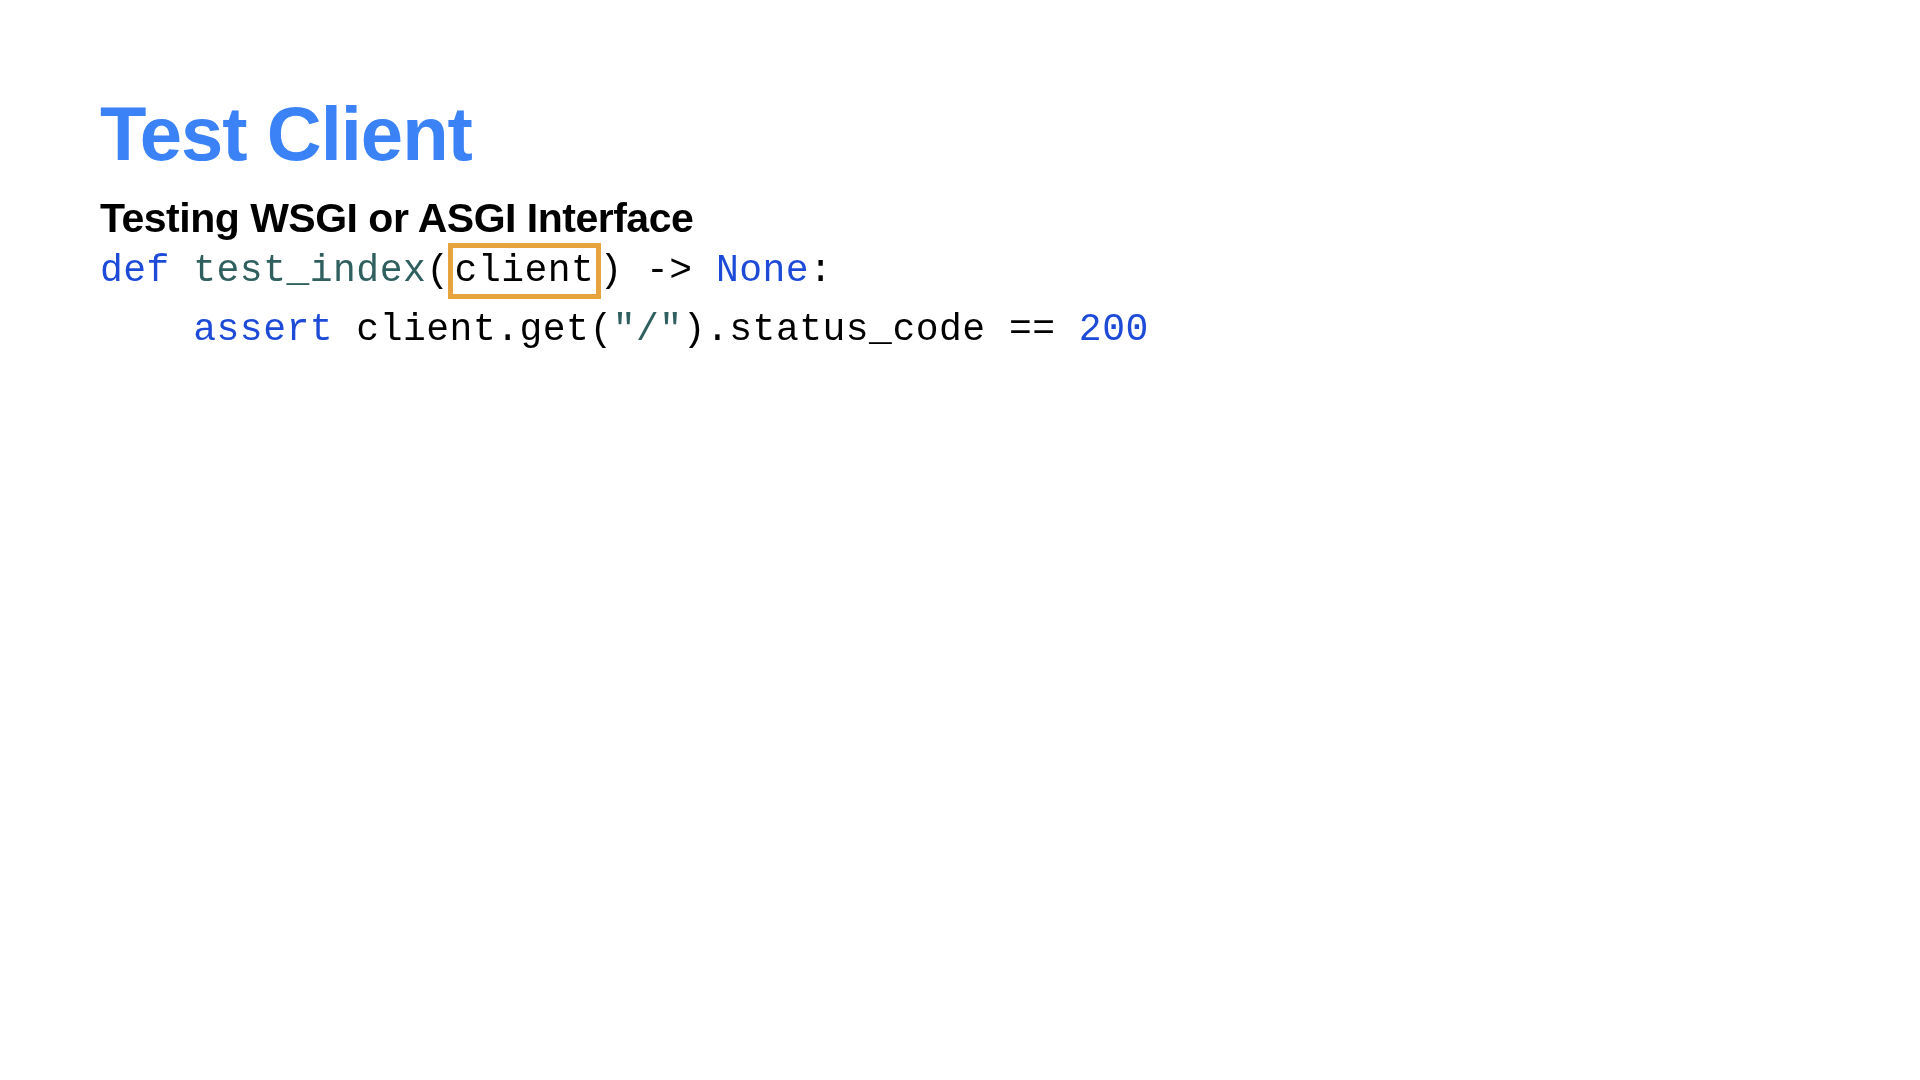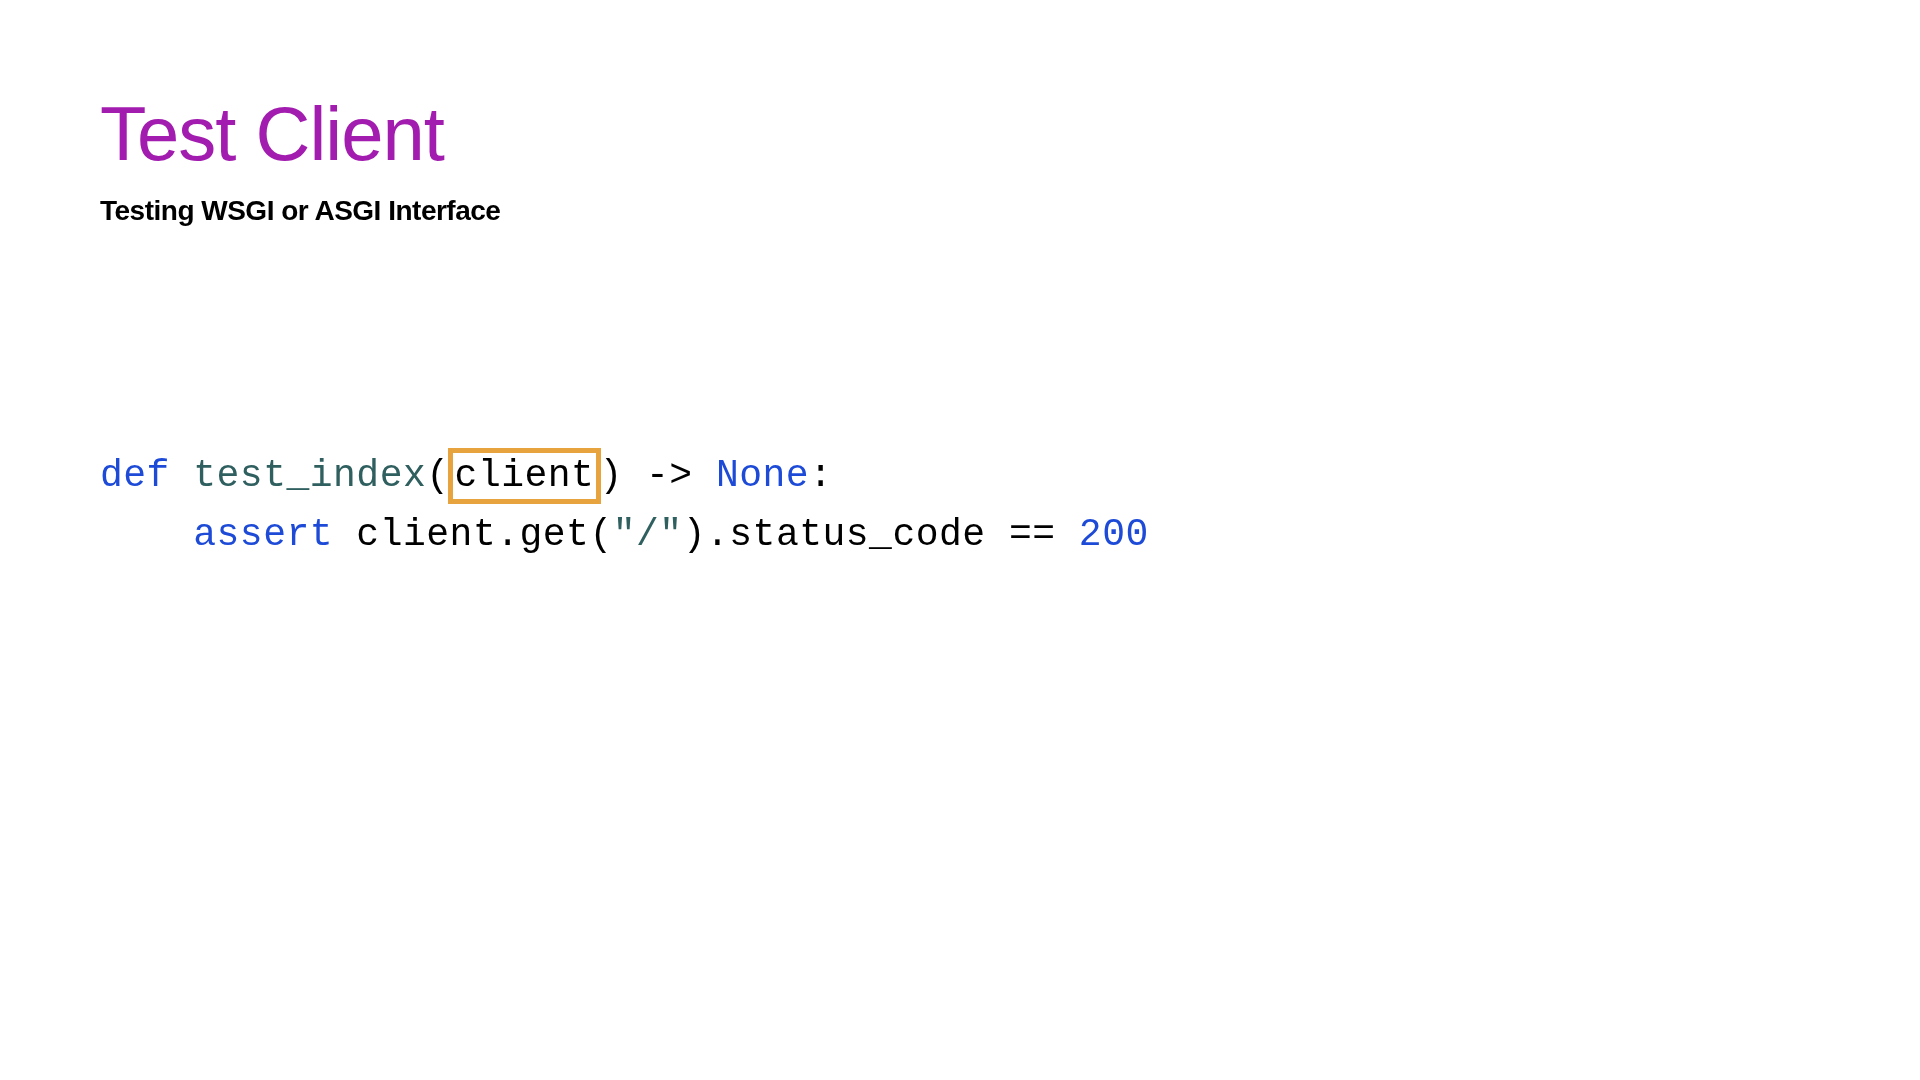--- a/index.html
+++ b/index.html
@@ -9,32 +9,31 @@
     }
     body {
       width: 1920px;
       height: 1080px;
       background: #ffffff;
       font-family: -apple-system, BlinkMacSystemFont, "Helvetica Neue", Helvetica, Arial, sans-serif;
       padding: 90px 100px;
       overflow: hidden;
     }
     .title {
-      color: #a21caf;
+      color: #3b82f6;
       font-size: 76px;
-      font-weight: 400;
+      font-weight: 700;
       letter-spacing: -1px;
       margin-bottom: 18px;
     }
     .subtitle {
       color: #000000;
-      font-size: 28px;
+      font-size: 41px;
       font-weight: 800;
       letter-spacing: -0.5px;
-      margin-bottom: 220px;
     }
     .code-block {
       font-family: "Menlo", "Consolas", "Courier New", monospace;
       font-size: 38px;
       line-height: 1.55;
       white-space: pre;
       letter-spacing: 0.5px;
     }
     .kw { color: #1d4bd8; }
     .fn { color: #2f5f5f; }

